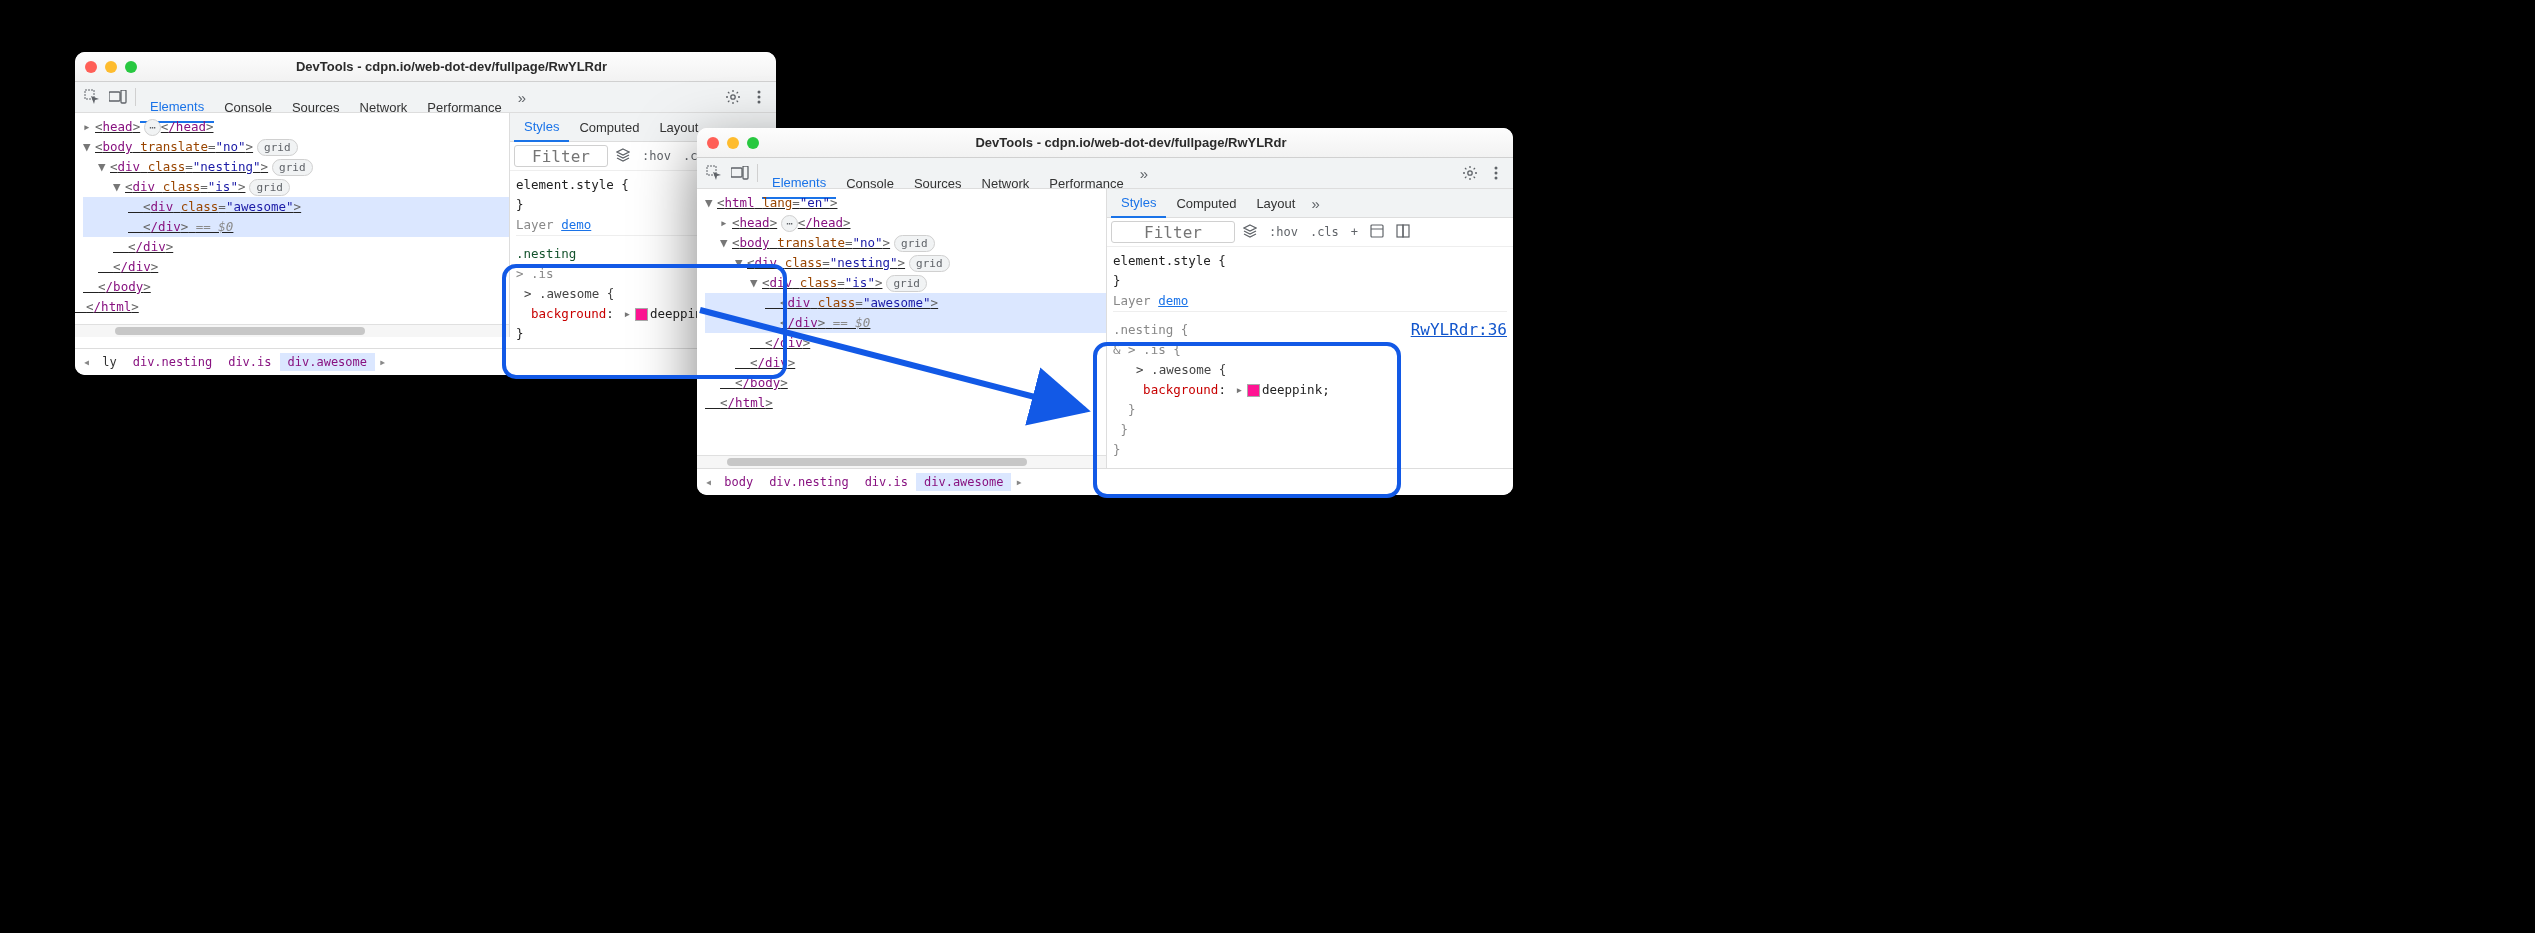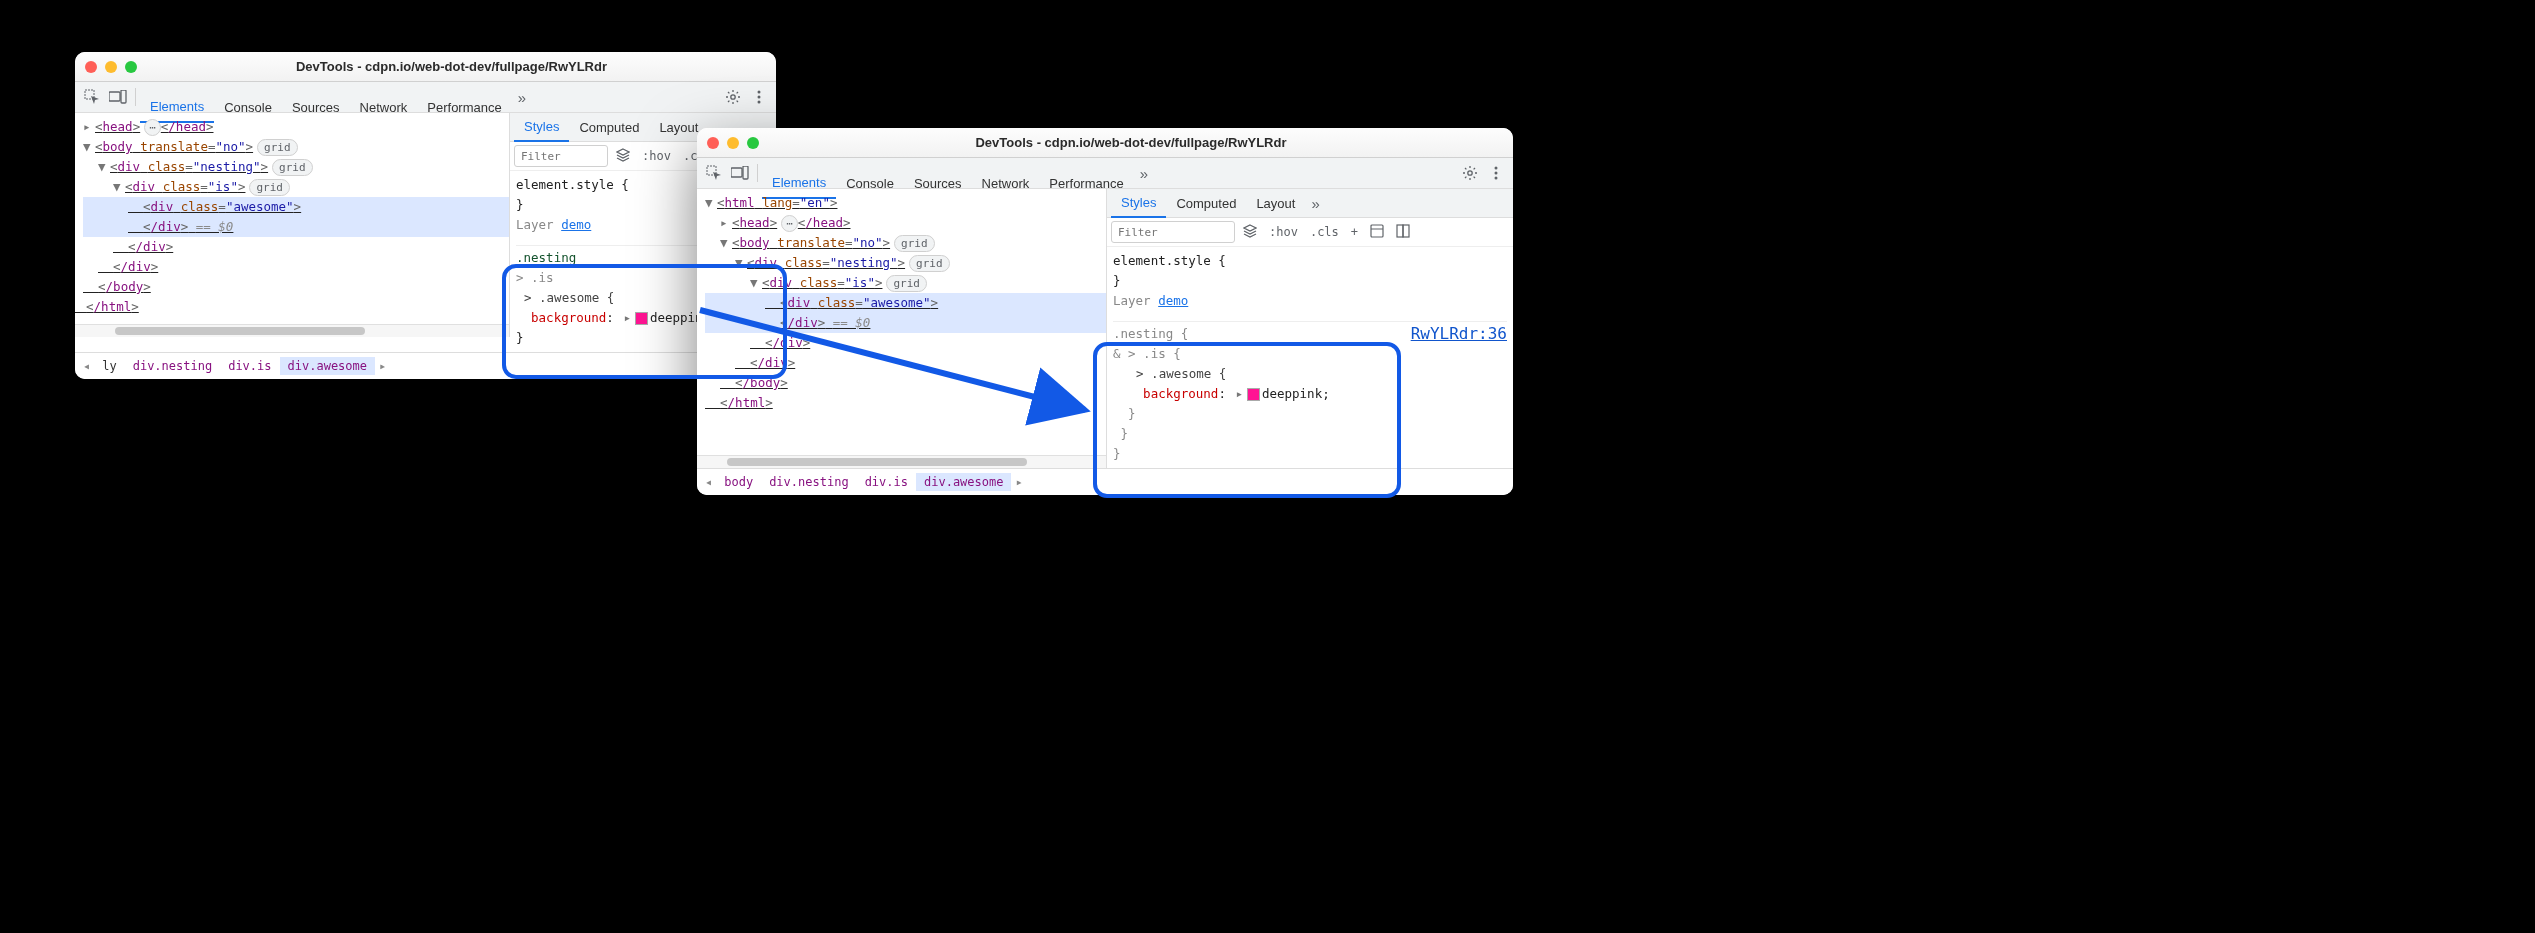--- a/index.html
+++ b/index.html
@@ -149,22 +149,23 @@
     padding:0 4px; gap:4px;
     font-family: Menlo, Consolas, monospace;
     font-size:12px; color:#5f6368;
   }
   .filterbar input {
     width:80px; height:20px;
     border:1px solid #d0d0d0;
     border-radius:3px;
     padding:0 6px;
     font-family: inherit;
-    font-size:11px;
+    font-size:16px;
     color:#7f1d1d;
+    text-align:center;
   }
   .w2 .filterbar input { width:110px; }
   .filterbar .chip { padding:0 4px; cursor:default; }
 
   .styles-body {
     font-family: Menlo, Consolas, monospace;
     font-size:12.5px;
     line-height:20px;
     padding:4px 6px;
     color:#222;
@@ -185,21 +186,21 @@
   .css-val { color:#222; }
   .swatch {
     display:inline-block;
     width:11px; height:11px;
     background:#ff1493;
     border:1px solid #aaa;
     vertical-align:middle;
     margin:0 2px;
   }
   .tri { color:#777; margin:0 2px; }
-  .layer-line { color:#888; border-bottom:1px solid #eee; padding-bottom:10px; margin-bottom:2px; cursor:default; }
+  .layer-line { color:#888; border-bottom:1px solid #eee; padding-bottom:0; margin-bottom:8px; cursor:default; }
   .layer-line a { color:#1a73e8; text-decoration:underline; }
 </style>
 </head>
 <body>
 
 <div class="window w1">
   <div class="titlebar">
     <div class="traffic">
       <div class="dot red"></div>
       <div class="dot yel"></div>

